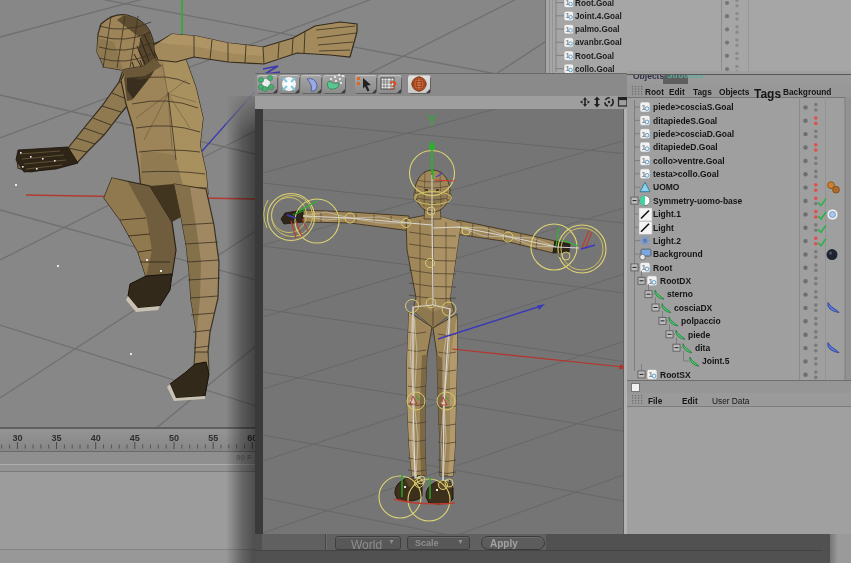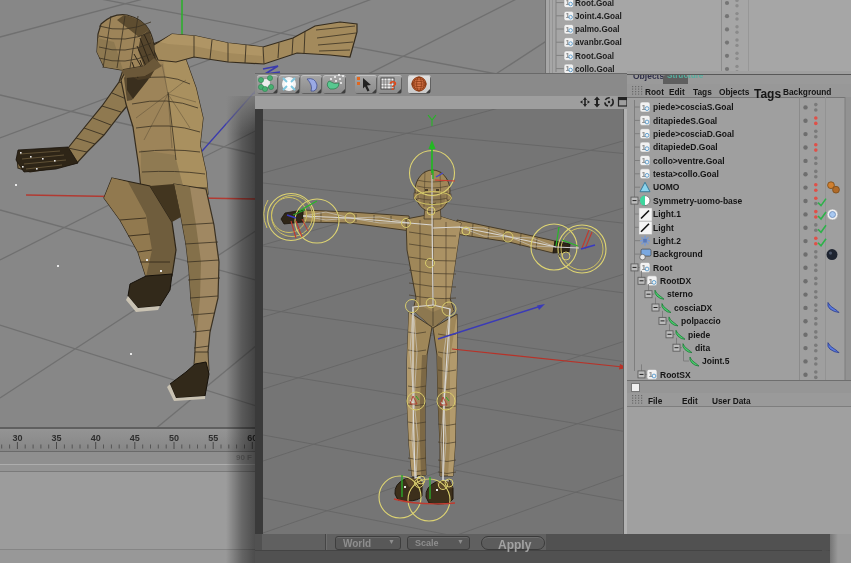--- a/index.html
+++ b/index.html
@@ -476,29 +476,29 @@
       <path d="M545,304 L537,305.5 L539,310 Z" fill="#3a3ab8"></path>
       <line x1="452" y1="349" x2="623" y2="367" stroke="#b83228" stroke-width="1.2"></line>
       <path d="M628,368 L620,364 L619,369.5 Z" fill="#b83228"></path>
     </svg>
 <div class="abs" style="left:255px;top:534px;width:575px;height:29px;background:#515151;"></div>
 <div class="abs" style="left:262px;top:534px;width:284px;height:16px;background:#606060;"></div>
 <div class="abs" style="left:325px;top:534px;width:1px;height:16px;background:#454545;"></div>
 <div class="abs" style="left:326px;top:534px;width:1px;height:16px;background:#6e6e6e;"></div>
 <div class="abs" style="left:255px;top:550px;width:575px;height:1px;background:#444;"></div>
 <div class="abs" style="left:335px;top:536px;width:64px;height:12px;background:#585858;border:1px solid #3e3e3e;border-radius:3px;box-shadow:inset 0 1px 0 #6a6a6a;">
-      <span style="position:absolute;left:7px;top:1px;font-size:10px;font-weight:bold;color:#8e8e8e;">World</span>
+      <span style="position:absolute;left:15px;top:1px;font-size:12px;font-weight:normal;color:#8e8e8e;">World</span>
       <span style="position:absolute;right:5px;top:1px;font-size:7px;color:#8e8e8e;">▼</span>
     </div>
 <div class="abs" style="left:407px;top:536px;width:61px;height:12px;background:#585858;border:1px solid #3e3e3e;border-radius:3px;box-shadow:inset 0 1px 0 #6a6a6a;">
       <span style="position:absolute;left:7px;top:1px;font-size:9px;font-weight:bold;color:#8e8e8e;">Scale</span>
       <span style="position:absolute;right:5px;top:1px;font-size:7px;color:#8e8e8e;">▼</span>
     </div>
 <div class="abs" style="left:481px;top:536px;width:62px;height:12px;background:#5c5c5c;border:1px solid #3a3a3a;border-radius:7px;box-shadow:inset 0 1px 0 #6e6e6e;">
-      <span style="position:absolute;left:16px;top:1px;font-size:12px;font-weight:bold;color:#a2a2a2;">Apply</span>
+      <span style="position:absolute;left:8px;top:1px;font-size:10px;font-weight:bold;color:#a2a2a2;">Apply</span>
     </div>
 <div class="abs" style="left:830px;top:534px;width:21px;height:29px;background:#9a9a9a;"></div>
 <div class="abs" style="left:822px;top:534px;width:16px;height:29px;background:linear-gradient(to right,#515151,rgba(81,81,81,0));"></div>
 <div class="abs" style="left:627px;top:71px;width:224px;height:463px;background:#9f9f9f;"></div>
 <div class="abs" style="left:627px;top:74px;width:224px;height:1px;background:#585858;"></div>
 <div class="abs" style="left:627px;top:75px;width:224px;height:9px;background:#9a9a9a;overflow:hidden;">
       <span class="txt" style="left:6px;top:-4px;font-size:8.5px;font-weight:bold;color:#30304a;">Objects</span>
       <div class="abs" style="left:36px;top:0px;width:25px;height:9px;background:#5e5e5e;border-radius:3px 3px 0 0;">
         <span class="txt" style="left:4px;top:-4px;font-size:8.2px;font-weight:bold;color:#55b0a0;">Structure</span>
       </div>
@@ -746,14 +746,14 @@
       <rect x="11" y="4.5" width="1.2" height="1.2" fill="#6a6a6a"></rect>
       <rect x="11" y="7.0" width="1.2" height="1.2" fill="#6a6a6a"></rect>
       <rect x="11" y="9.5" width="1.2" height="1.2" fill="#6a6a6a"></rect>
       <rect x="14" y="2.0" width="1.2" height="1.2" fill="#6a6a6a"></rect>
       <rect x="14" y="4.5" width="1.2" height="1.2" fill="#6a6a6a"></rect>
       <rect x="14" y="7.0" width="1.2" height="1.2" fill="#6a6a6a"></rect>
       <rect x="14" y="9.5" width="1.2" height="1.2" fill="#6a6a6a"></rect>
     </svg>
 <div class="txt" style="left:648px;top:395.5px;font-size:8.3px;font-weight:bold;color:#161616;">File</div>
 <div class="txt" style="left:682px;top:395.5px;font-size:8.3px;font-weight:bold;color:#161616;">Edit</div>
-<div class="txt" style="left:712px;top:395.5px;font-size:8.3px;font-weight:bold;color:#161616;">User Data</div>
+<div class="txt" style="left:712px;top:395.5px;font-size:8.3px;font-weight:normal;color:#161616;">User Data</div>
 <div class="abs" style="left:627px;top:407px;width:224px;height:127px;background:#a0a0a0;"></div>
 </div>
 </body></html>

